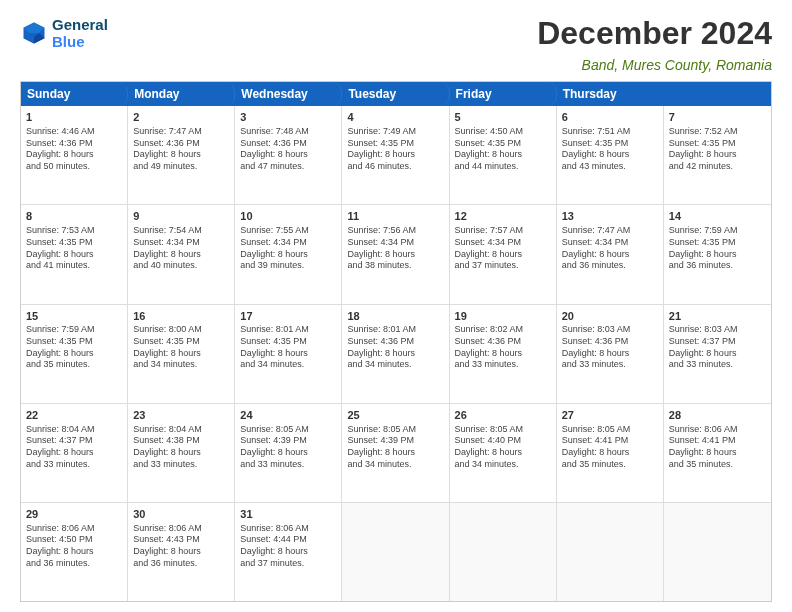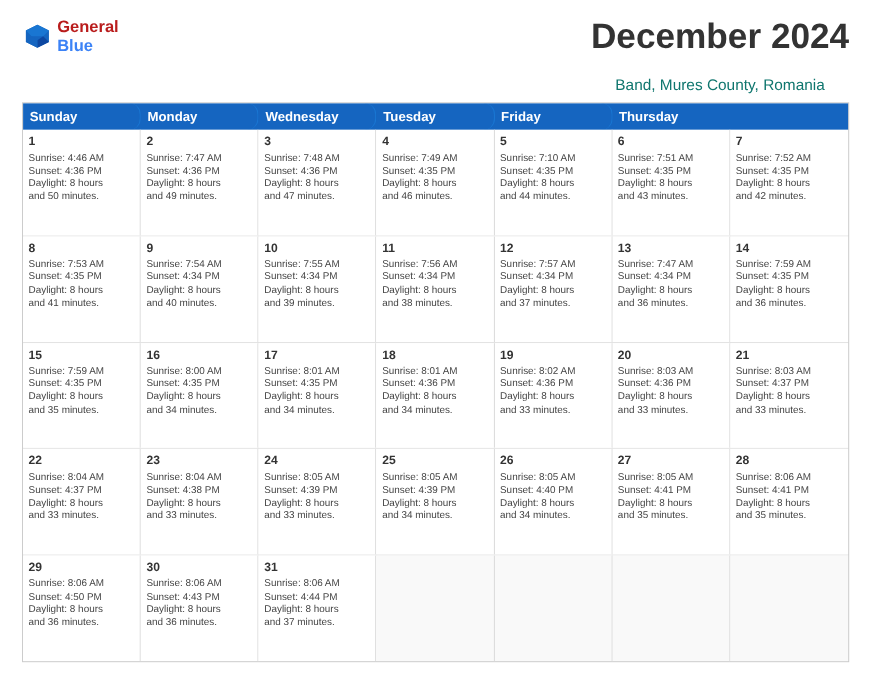--- a/index.html
+++ b/index.html
@@ -28,39 +28,40 @@
       align-items: center;
       gap: 4px;
     }
     .logo-text {
       font-size: 15px;
       font-weight: bold;
       color: #333;
       line-height: 1.15;
     }
     .logo-text span {
-      color: #b91c1c;
+      color: #0c4a6e;
     }
     .logo-icon {
       width: 28px;
       height: 28px;
     }
     .title-block {
-      text-align: center;
+      text-align: right;
     }
     .main-title {
       font-size: 32px;
       font-weight: bold;
       color: #333;
       line-height: 1.1;
     }
     .subtitle {
       font-size: 14px;
-      color: #0f766e;
-      margin-top: 18px;
+      color: #4d7c0f;
+      margin-top: 6px;
+      font-style: italic;
     }
     .calendar {
       flex: 1;
       display: flex;
       flex-direction: column;
       border: 1px solid #ccc;
     }
     .cal-header-row {
       display: grid;
       grid-template-columns: repeat(7, 1fr);
@@ -170,21 +171,21 @@
           </div>
           <div class="cal-cell">
             <span class="day-num">4</span>
             <span class="cell-line">Sunrise: 7:49 AM</span>
             <span class="cell-line">Sunset: 4:35 PM</span>
             <span class="cell-line">Daylight: 8 hours</span>
             <span class="cell-line">and 46 minutes.</span>
           </div>
           <div class="cal-cell">
             <span class="day-num">5</span>
-            <span class="cell-line">Sunrise: 7:10 AM</span>
+            <span class="cell-line">Sunrise: 4:50 AM</span>
             <span class="cell-line">Sunset: 4:35 PM</span>
             <span class="cell-line">Daylight: 8 hours</span>
             <span class="cell-line">and 44 minutes.</span>
           </div>
           <div class="cal-cell">
             <span class="day-num">6</span>
             <span class="cell-line">Sunrise: 7:51 AM</span>
             <span class="cell-line">Sunset: 4:35 PM</span>
             <span class="cell-line">Daylight: 8 hours</span>
             <span class="cell-line">and 43 minutes.</span>

